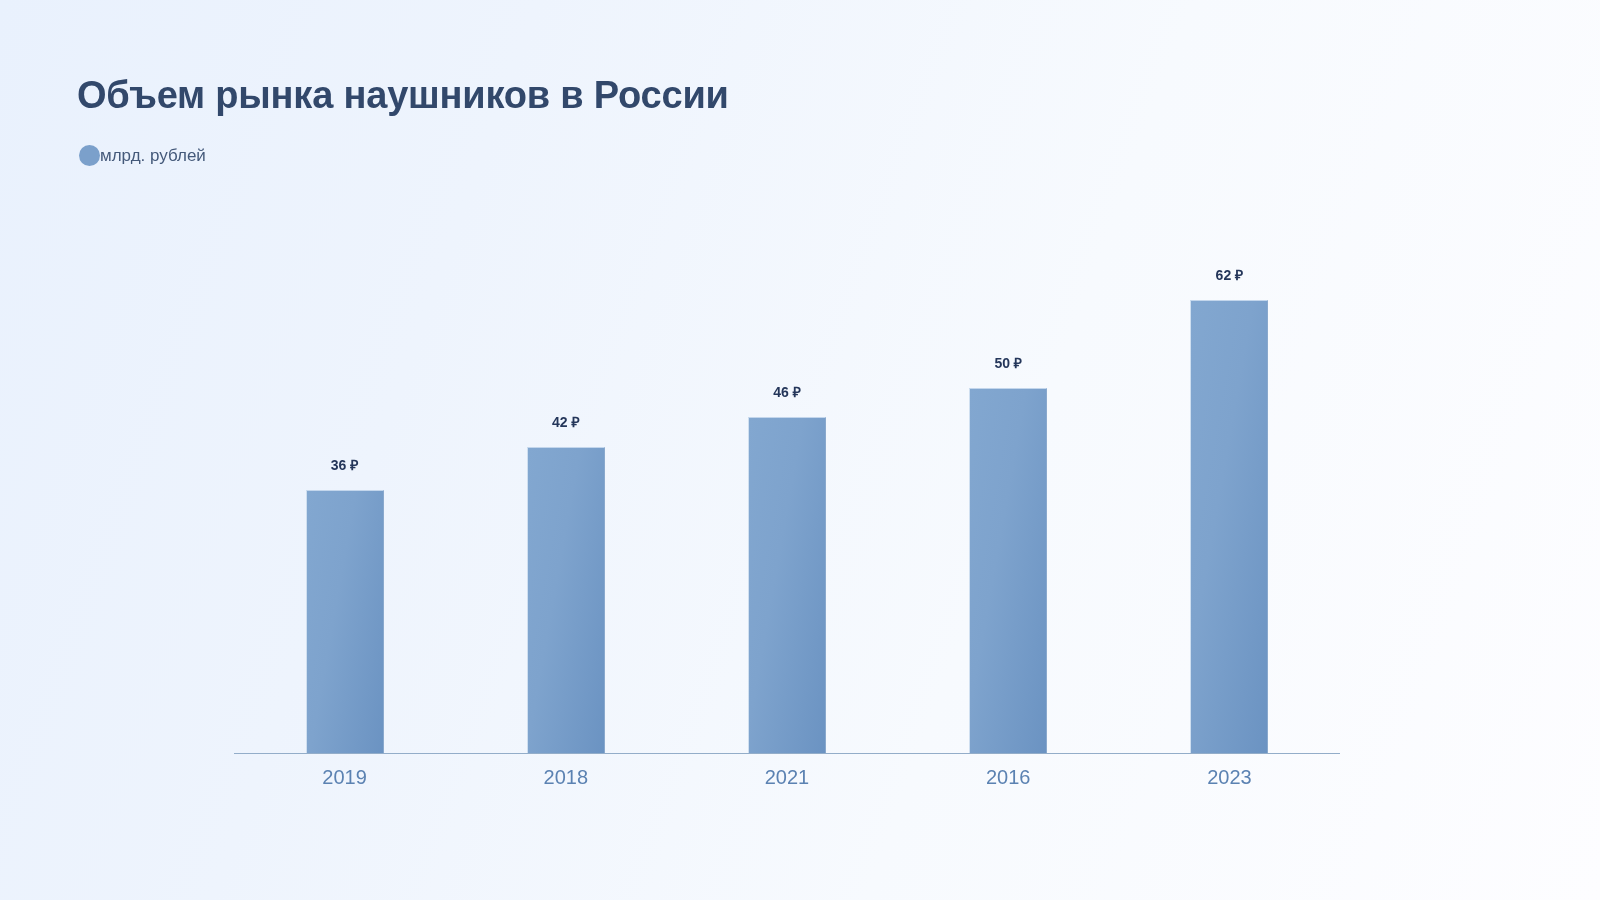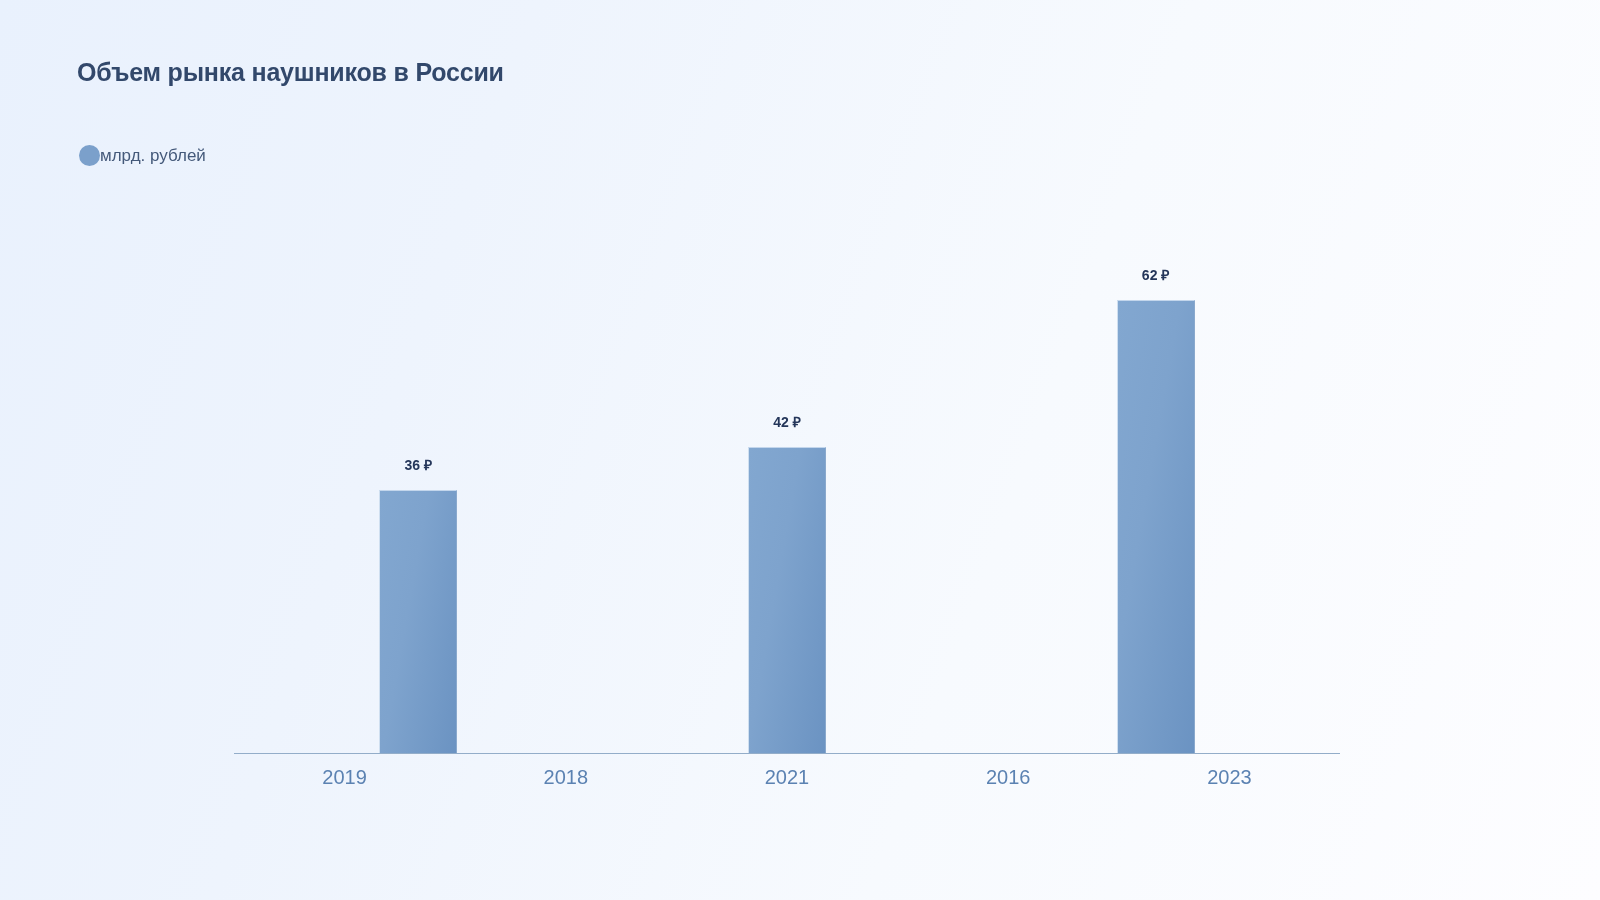--- a/index.html
+++ b/index.html
@@ -9,22 +9,22 @@
     background: linear-gradient(110deg, #e9f1fd 0%, #eef4fd 28%, #f7fafe 62%, #fdfdff 100%);
     overflow:hidden;
     position:relative;
   }
 
   .chart-root { position:absolute; inset:0; }
 
   
   .chart-title {
     position:absolute;
-    left:77px; top:58px;
-    font-size:25px;
+    left:77px; top:74px;
+    font-size:38px;
     font-weight:700;
     letter-spacing:-0.2px;
     color:#32486b;
     white-space:nowrap;
   }
 
   .legend {
     position:absolute;
     left:79px; top:145px;
     display:flex;
@@ -131,20 +131,28 @@
     <div class="bars" id="bars">
         <div class="bar-slot">
           <div class="bar-value" style="bottom: calc(43.6364% + 16px);">36 ₽</div>
           <div class="bar" style="height: 43.6364%;"></div>
         </div>
         <div class="bar-slot">
           <div class="bar-value" style="bottom: calc(50.9091% + 16px);">42 ₽</div>
           <div class="bar" style="height: 50.9091%;"></div>
         </div>
         <div class="bar-slot">
+          <div class="bar-value" style="bottom: calc(55.7576% + 16px);">46 ₽</div>
+          <div class="bar" style="height: 55.7576%;"></div>
+        </div>
+        <div class="bar-slot">
+          <div class="bar-value" style="bottom: calc(60.6061% + 16px);">50 ₽</div>
+          <div class="bar" style="height: 60.6061%;"></div>
+        </div>
+        <div class="bar-slot">
           <div class="bar-value" style="bottom: calc(75.1515% + 16px);">62 ₽</div>
           <div class="bar" style="height: 75.1515%;"></div>
         </div>
       </div>
     <div class="axis-line"></div>
   </div>
 
   <div class="x-labels" id="x-labels">
       <div class="x-label-slot"><span class="x-label">2019</span></div>
       <div class="x-label-slot"><span class="x-label">2018</span></div>

